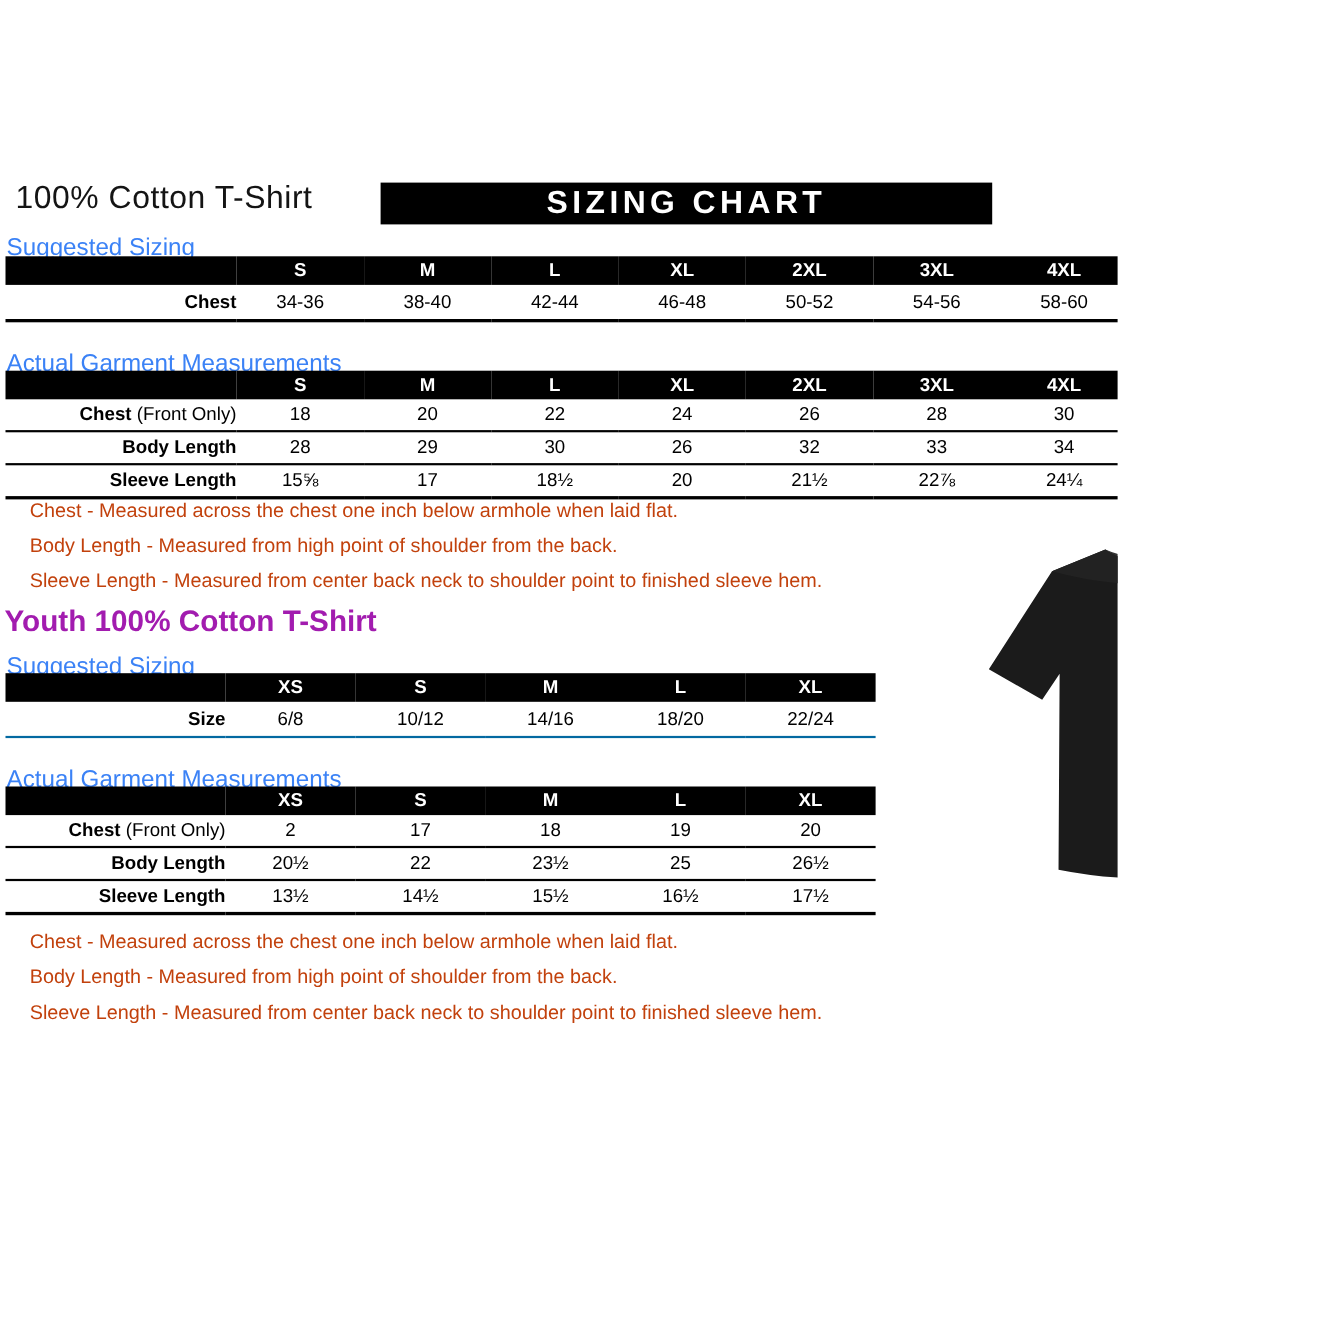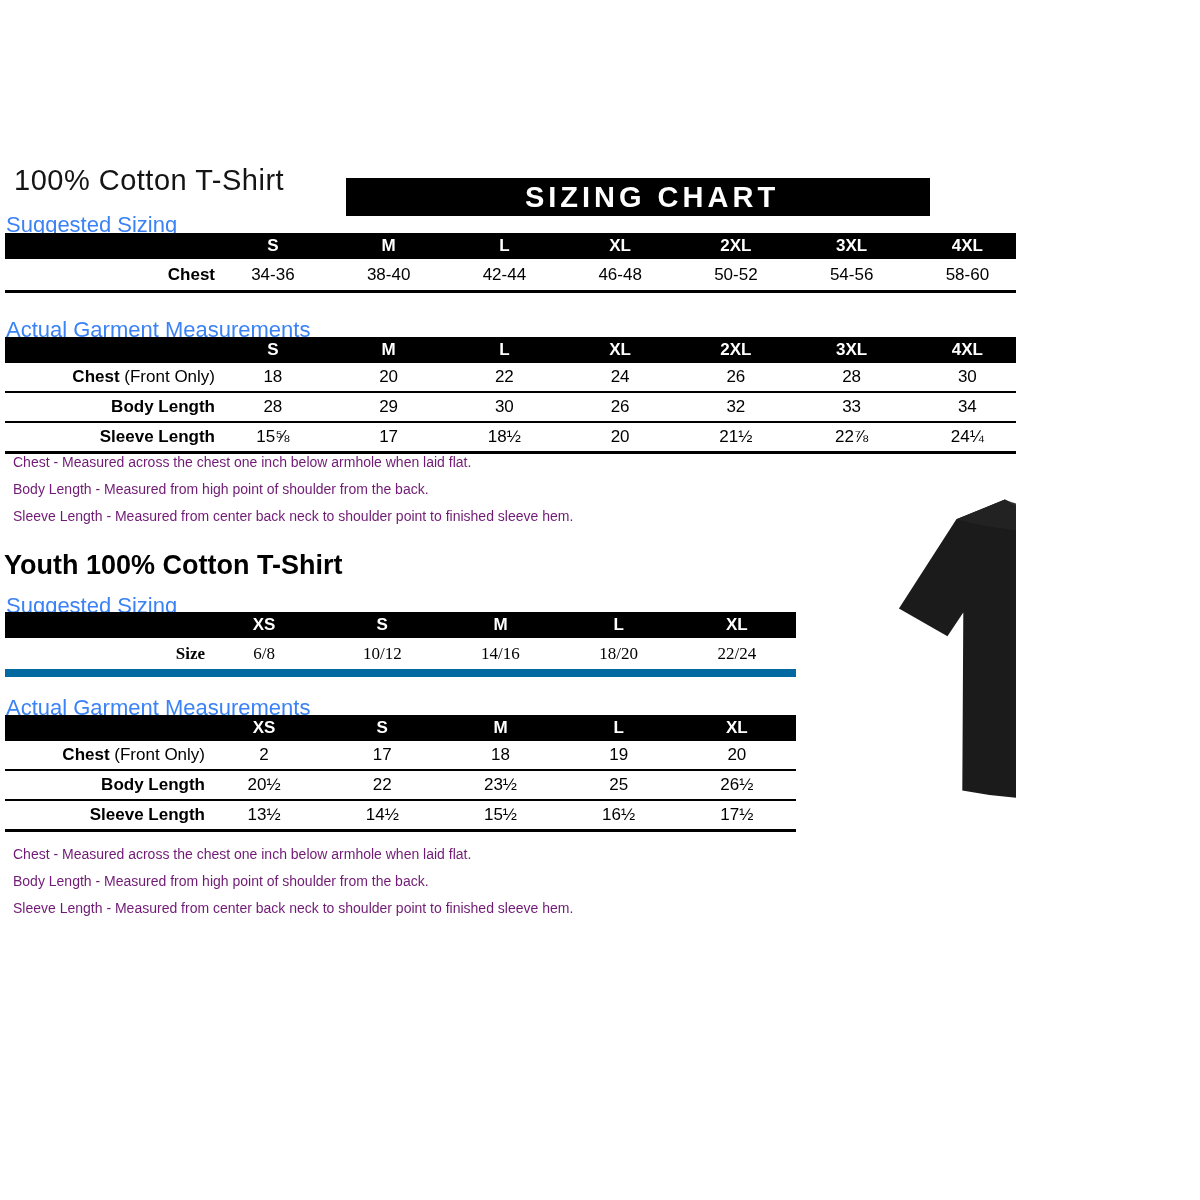--- a/index.html
+++ b/index.html
@@ -4,52 +4,52 @@
 <style>
   html,body { margin:0; padding:0; background:#fff; }
   #root {
     position:relative; width:1016px; height:1200px; background:#ffffff;
     font-family:"Liberation Sans", sans-serif; color:#000; overflow:hidden;
   }
   .abs { position:absolute; }
 
   .adult-title { left:14px; top:164px; font-size:29px; font-weight:400; color:#141414; letter-spacing:0.5px; }
   .banner {
-    left:346px; top:178px; width:556px; height:38px; background:#000;
+    left:346px; top:166px; width:556px; height:38px; background:#000;
     display:flex; align-items:center; justify-content:center;
-    color:#fff; font-size:29px; font-weight:bold; letter-spacing:4px;padding-left:28px;
+    color:#fff; font-size:29px; font-weight:bold; letter-spacing:4px;
   }
   .section-label { font-size:22px; color:#3b82f6; }
-  .youth-title { left:4px; top:550px; font-size:27px; font-weight:bold; color:#000000; }
+  .youth-title { left:4px; top:550px; font-size:27px; font-weight:bold; color:#a21caf; }
 
   .sztable { display:table; table-layout:fixed; border-collapse:collapse; }
   .tr  { display:table-row; }
   .th, .td { display:table-cell; text-align:center; vertical-align:middle; font-size:17px; }
   .th  { background:#000; color:#fff; font-weight:bold; height:26px; }
   .td  { height:29px; color:#000; }
   .label-col { width:210px; text-align:right; padding-left:14px; box-sizing:border-box; }
   .bold { font-weight:bold; }
 
   .t-a1 { left:5px; top:233px; width:1136px; }
   .t-a1 .body-row .td { border-bottom:3px solid #000; height:31px; }
 
   .t-a2 { left:5px; top:337px; width:1136px; }
   .t-a2 .mid-row .td { border-bottom:2px solid #000; height:28px; }
   .t-a2 .last-row .td { border-bottom:3px solid #000; height:28px; }
 
   .t-y1 { left:5px; top:612px; width:791px; }
   .t-y1 .label-col { width:200px; }
-  .t-y1 .body-row .td { border-bottom:8px solid #0369a1; height:31px;font-family:Liberation Serif, serif; }
+  .t-y1 .body-row .td { border-bottom:2px solid #0369a1; height:31px; }
 
   .t-y2 { left:5px; top:715px; width:791px; }
   .t-y2 .label-col { width:200px; }
   .t-y2 .mid-row .td { border-bottom:2px solid #000; height:28px; }
   .t-y2 .last-row .td { border-bottom:3px solid #000; height:28px; }
 
-  .notes { font-size:14px; color:#701a75; }
+  .notes { font-size:18px; color:#c2410c;margin-left:14px; }
   .notes .note { margin-bottom:11px; }
   .adult-notes { left:13px; top:454px; }
   .youth-notes { left:13px; top:846px; }
 
   .tshirt-wrap { left:893px; top:476px; width:297px; height:350px; }
 </style>
 </head>
 <body>
 
 <div id="root">

